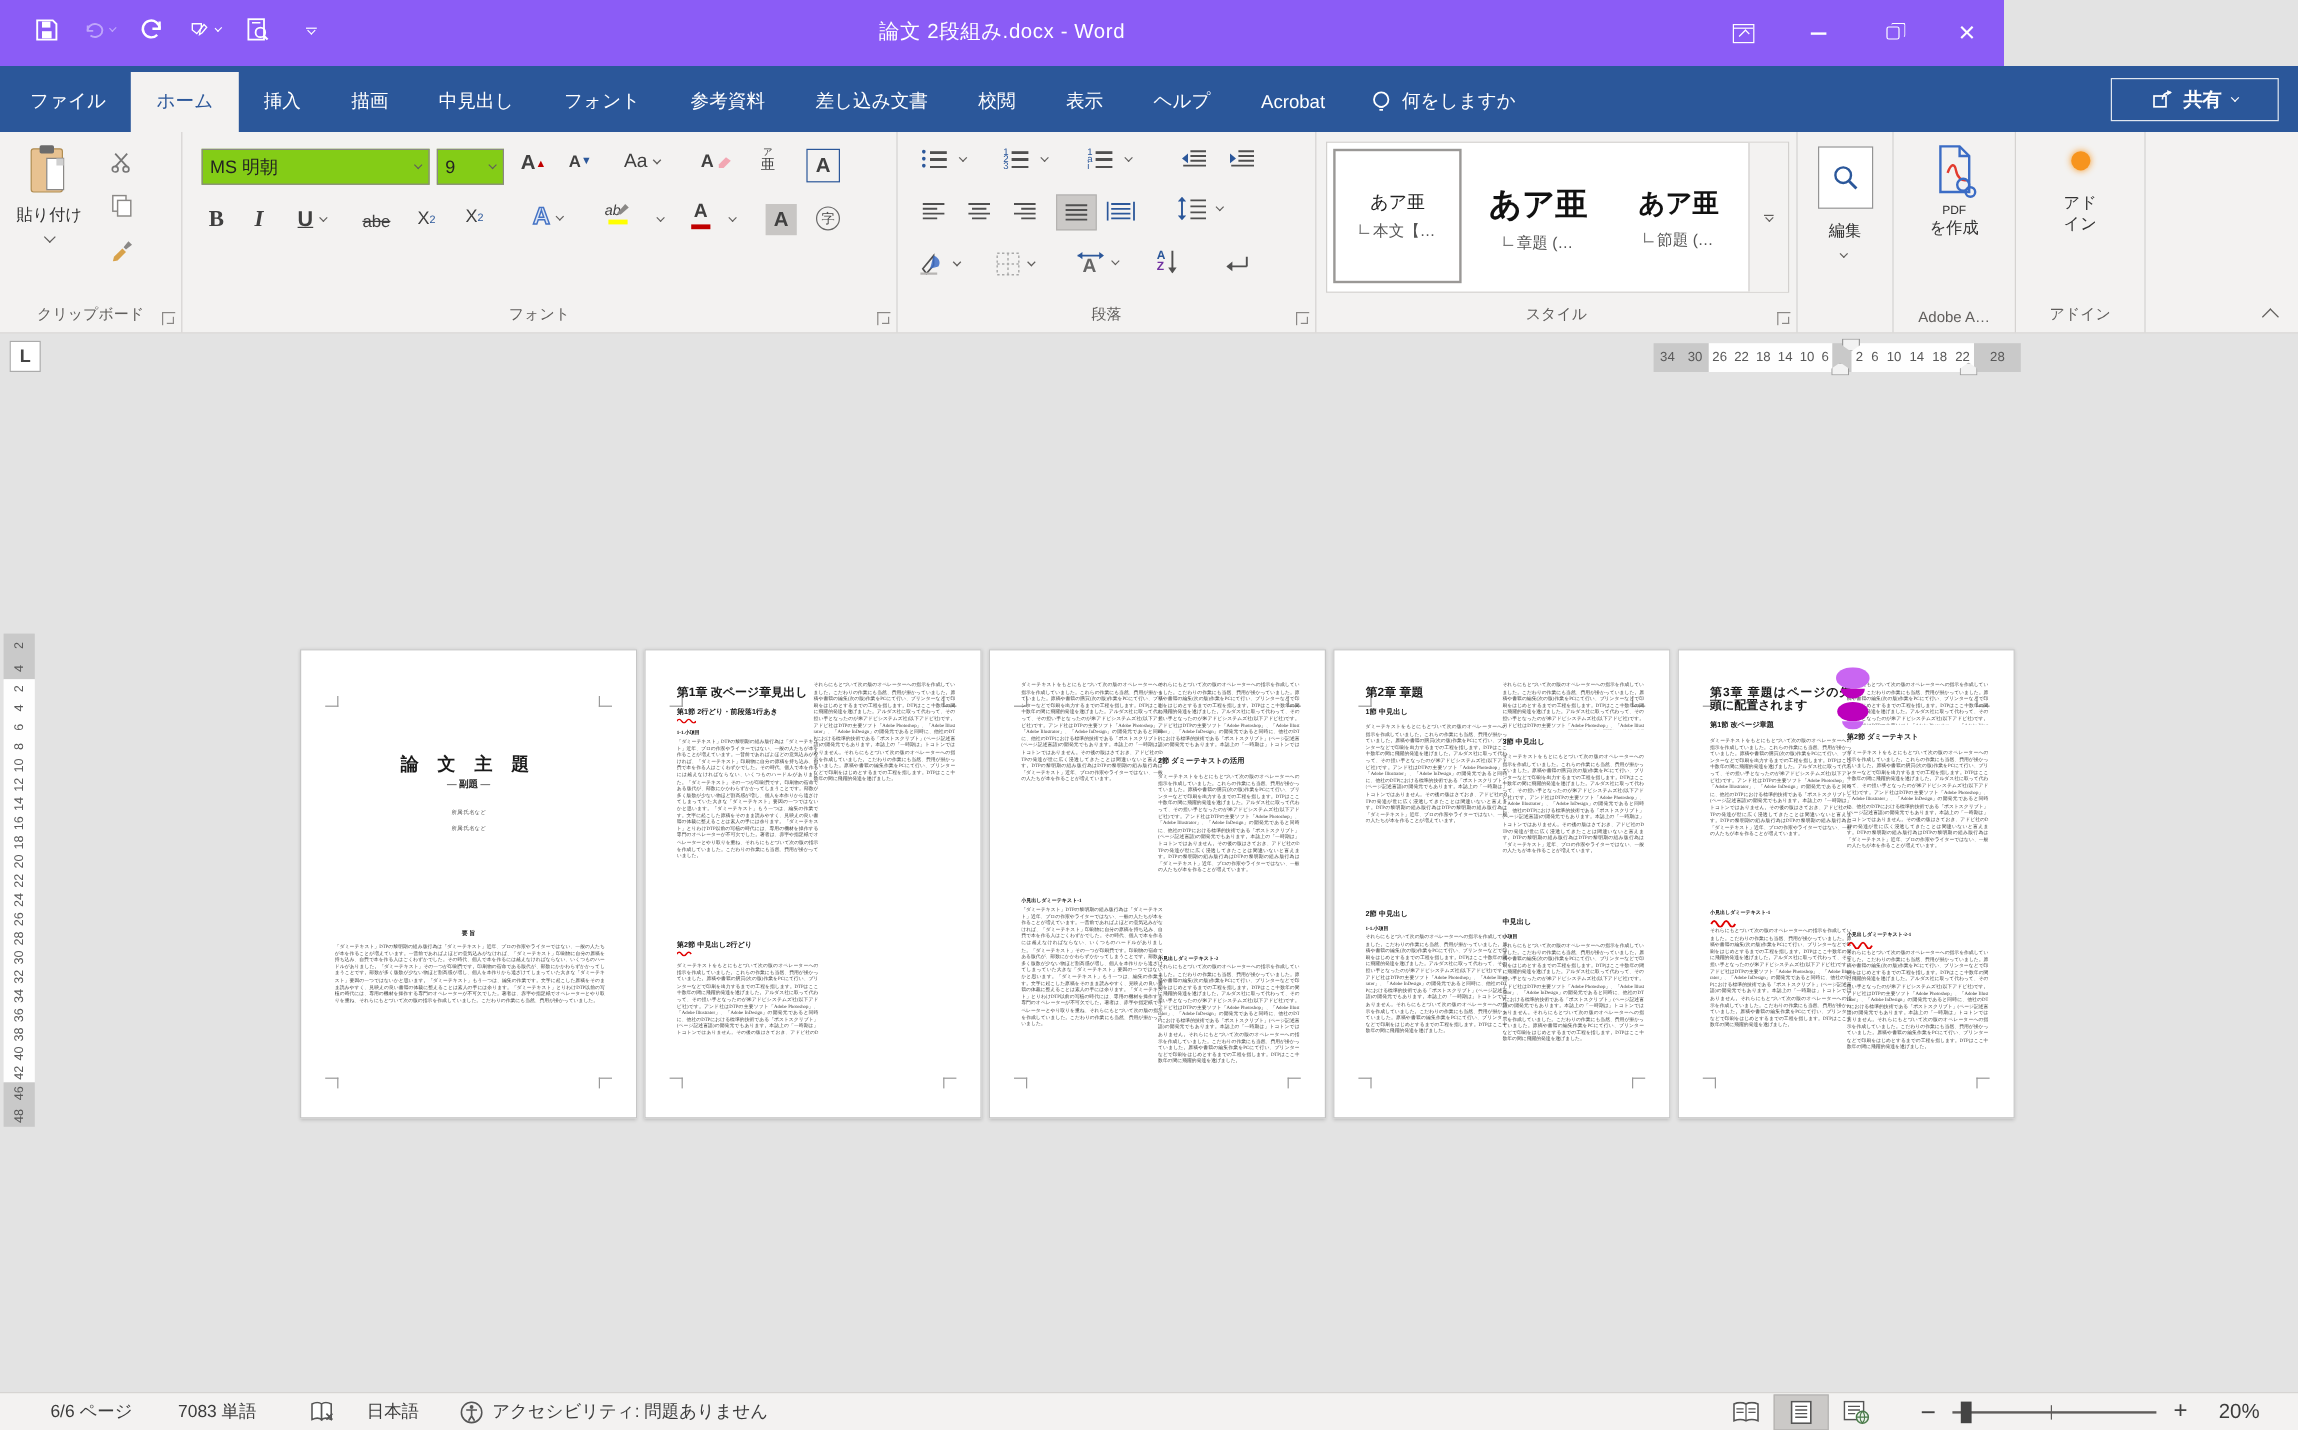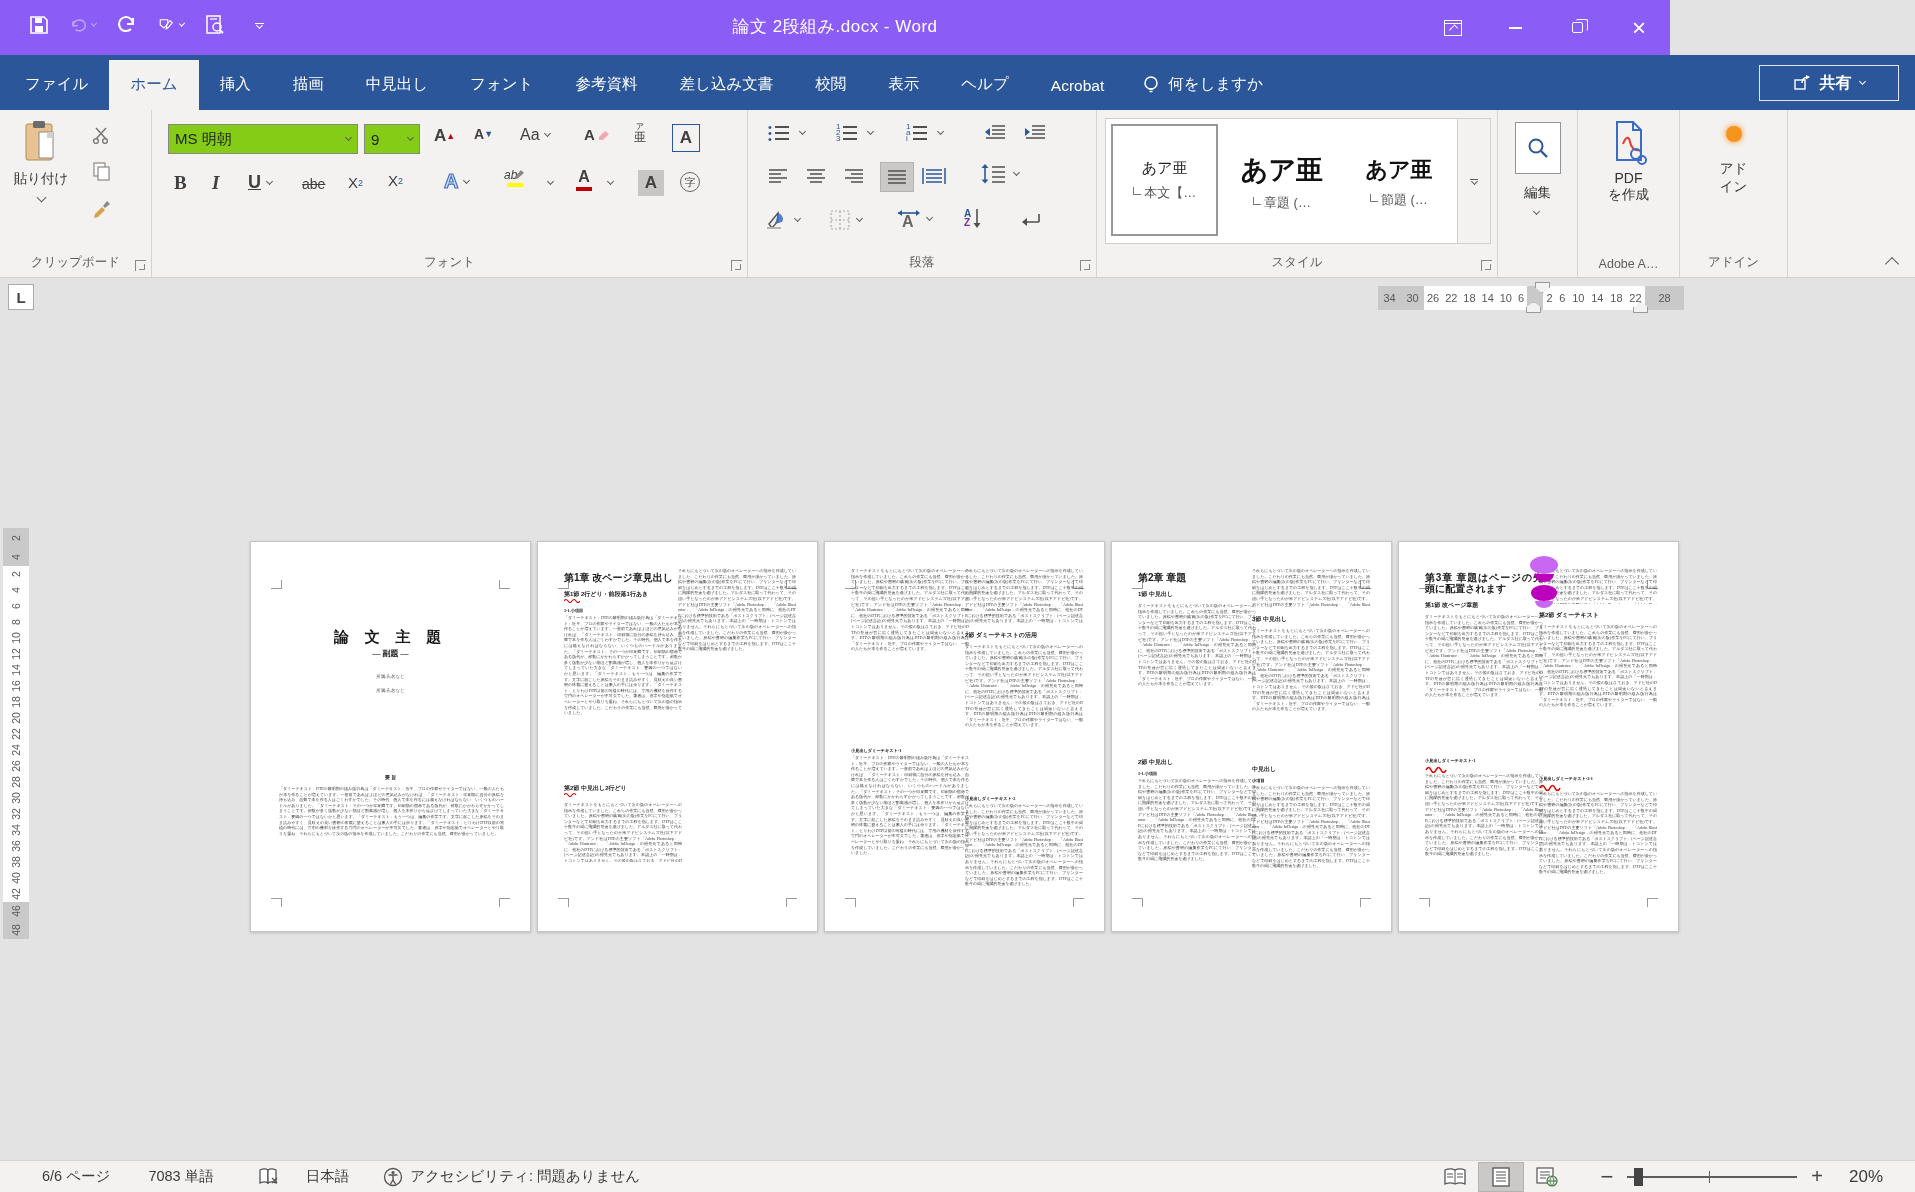--- a/index.html
+++ b/index.html
@@ -444,21 +444,21 @@
 
   <div class="rgroup" style="left:1578px; width:102px">
     <div class="abs" style="left:0; top:10px; width:100%; display:flex; flex-direction:column; align-items:center">
       <svg width="40" height="46" viewBox="0 0 40 46">
         <path d="M8 2 h16 l8 8 v30 h-24 z" fill="none" stroke="#3b6cc5" stroke-width="2"></path>
         <path d="M24 2 v8 h8" fill="none" stroke="#3b6cc5" stroke-width="2"></path>
         <path d="M14 24 c3 -8 6 -8 7 -2 c1 6 5 9 9 8" fill="none" stroke="#e23b2e" stroke-width="2"></path>
         <circle cx="27" cy="34" r="5" fill="none" stroke="#3b6cc5" stroke-width="2"></circle>
         <circle cx="33" cy="40" r="4" fill="none" stroke="#3b6cc5" stroke-width="2"></circle>
       </svg>
-      <span style="font-size:14px; color:#333; margin-top:4px">PDF</span>
+      <span style="font-size:10px; color:#333; margin-top:4px">PDF</span>
       <span style="font-size:13.5px; color:#333">を作成</span>
     </div>
     <div class="rgroup-label">Adobe A…</div>
   </div>
 
   <div class="rgroup" style="left:1680px; width:108px">
     <div class="abs" style="left:0; top:16px; width:100%; display:flex; flex-direction:column; align-items:center">
       <span style="width:16px; height:16px; border-radius:50%; background:#f7941d; box-shadow:0 0 6px #f7941d"></span>
       <span style="font-size:13.5px; color:#333; margin-top:18px">アド</span>
       <span style="font-size:13.5px; color:#333">イン</span>

